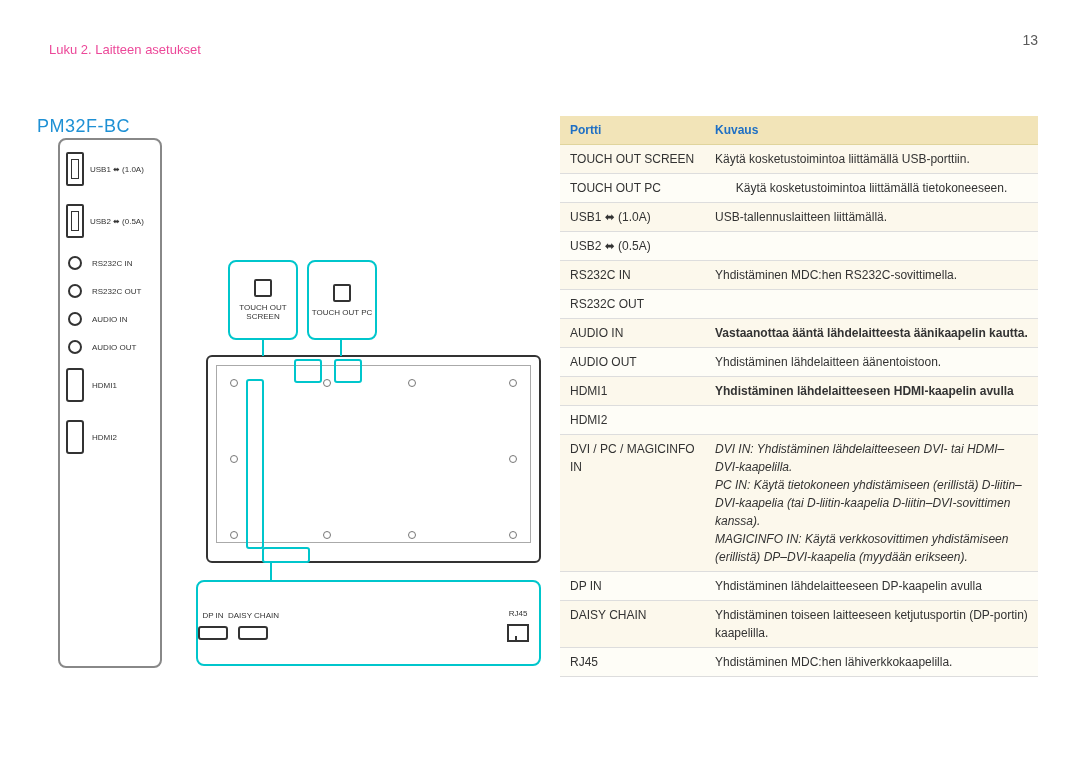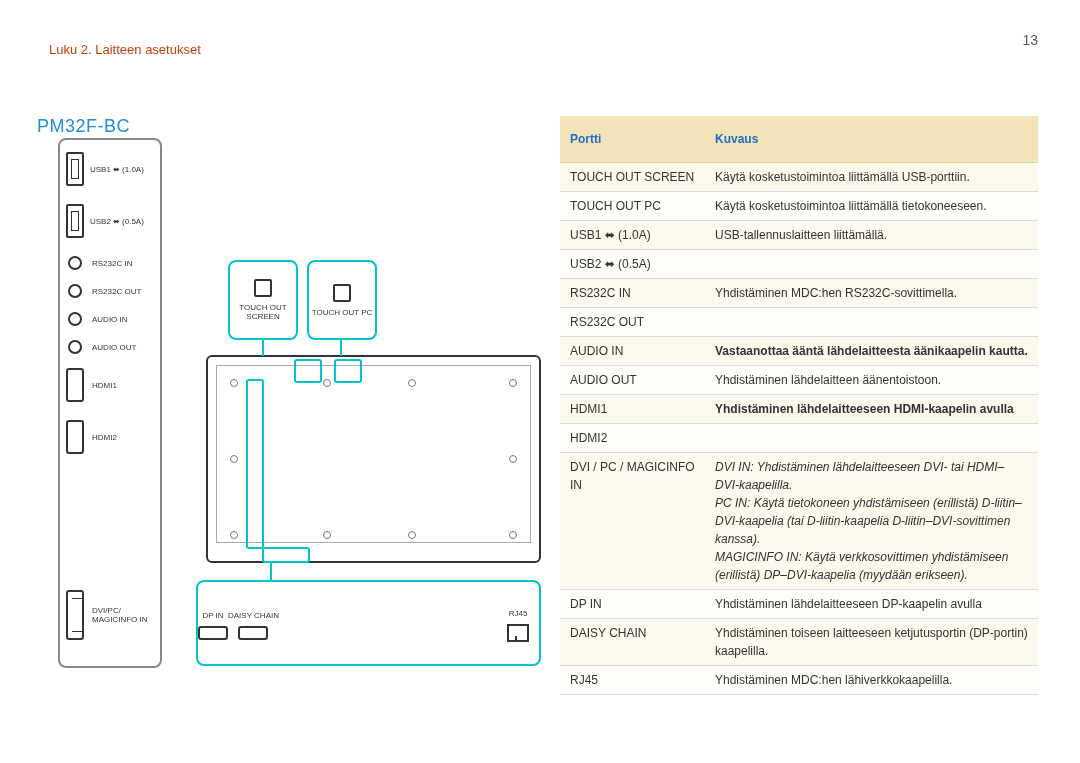--- a/index.html
+++ b/index.html
@@ -9,21 +9,21 @@
     color: #333;
     width: 1080px;
     height: 763px;
     background: #fff;
     position: relative;
   }
   .chapter-title {
     position: absolute;
     top: 42px;
     left: 49px;
-    color: #c2410c;
+    color: #ec4899;
     font-size: 13px;
   }
   .page-number {
     position: absolute;
     top: 32px;
     right: 42px;
     color: #5a5a5a;
     font-size: 14px;
     font-weight: 300;
   }
@@ -156,21 +156,21 @@
     width: 478px;
     border-collapse: collapse;
     font-size: 12px;
     line-height: 1.5;
   }
   .ports-table th {
     background: #f2e4b8;
     color: #1e6fc4;
     font-weight: bold;
     text-align: left;
-    padding: 14px 10px;
+    padding: 5px 10px;
     border-bottom: 1px solid #e0d49c;
   }
   .ports-table td {
     padding: 5px 10px;
     border-bottom: 1px solid #ddd;
     vertical-align: top;
     background:#fcf8ec;
   }
   .ports-table tr td:first-child {
     width: 145px;
@@ -217,25 +217,20 @@
       <div class="port-label">AUDIO
 OUT</div>
     </div>
   <div class="port-row tall">
       <div class="hdmi"></div>
       <div class="port-label">HDMI1</div>
     </div>
   <div class="port-row tall">
       <div class="hdmi"></div>
       <div class="port-label">HDMI2</div>
-    </div>
-  <div class="port-row" style="margin-top:auto;">
-      <div class="dvi"></div>
-      <div class="port-label">DVI/PC/
-MAGICINFO IN</div>
     </div>
 </div>
 
 <div class="touch-box t1">
   <div class="sq"></div>
   <div>TOUCH OUT
 SCREEN</div>
 </div>
 <div class="touch-box t2">
   <div class="sq"></div>
@@ -287,21 +282,21 @@
       <th>Kuvaus</th>
     </tr>
   </thead>
   <tbody id="ports-tbody">
       <tr>
         <td>TOUCH OUT SCREEN</td>
         <td style="white-space: pre-line;">Käytä kosketustoimintoa liittämällä USB-porttiin.</td>
       </tr>
       <tr class="pale">
         <td>TOUCH OUT PC</td>
-        <td style="white-space: pre-line;">Käytä kosketustoimintoa liittämällä tietokoneeseen.</td>
+        <td style="white-space: pre-line; text-align: center;">Käytä kosketustoimintoa liittämällä tietokoneeseen.</td>
       </tr>
       <tr>
         <td>USB1 ⬌ (1.0A)</td>
         <td style="white-space: pre-line;">USB-tallennuslaitteen liittämällä.</td>
       </tr>
       <tr class="pale">
         <td>USB2 ⬌ (0.5A)</td>
         <td style="white-space: pre-line;"></td>
       </tr>
       <tr>

